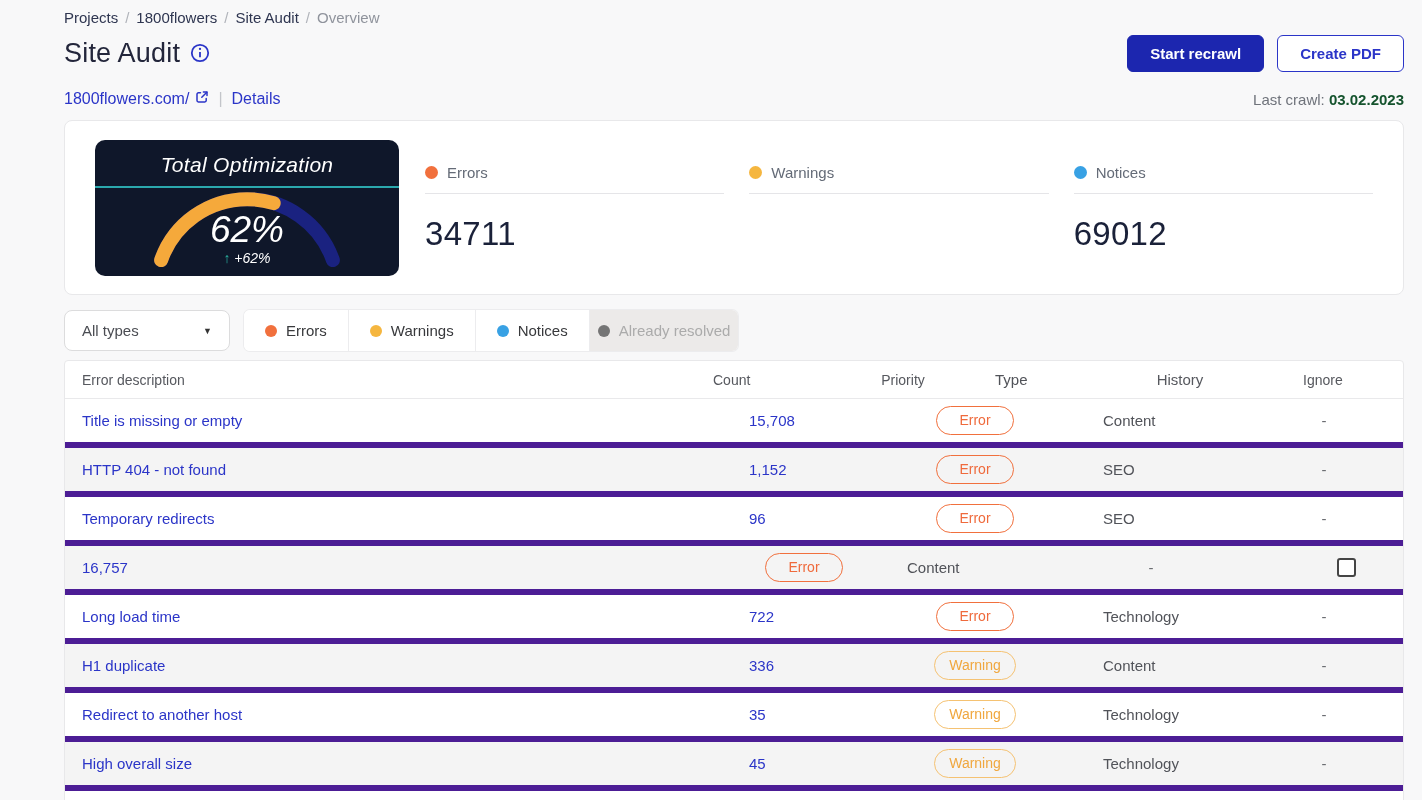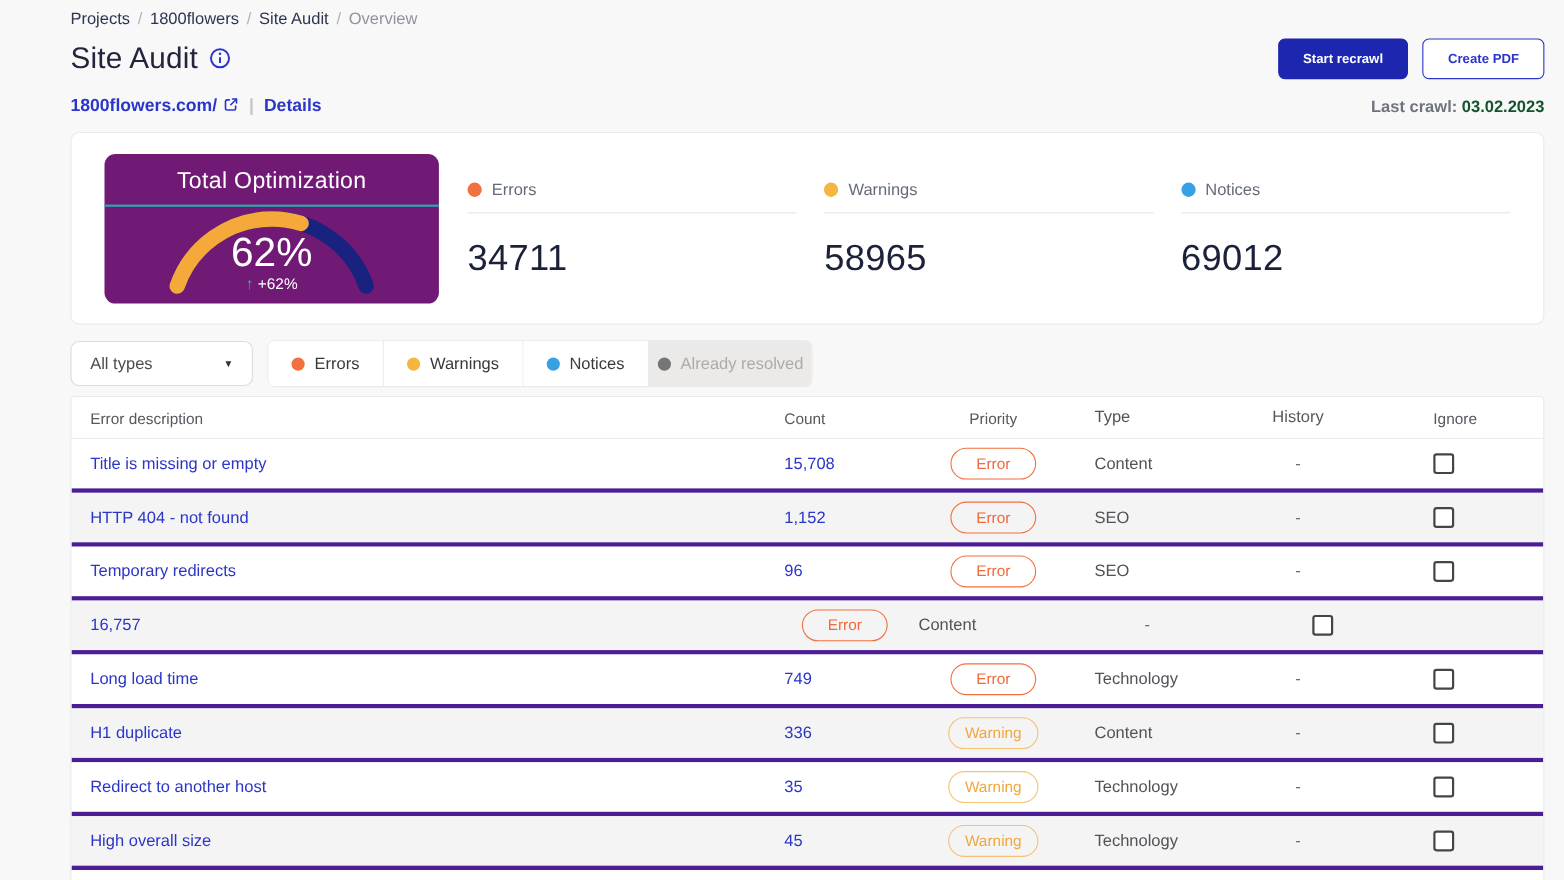--- a/index.html
+++ b/index.html
@@ -16,37 +16,37 @@
   .bc-link { color:#2e3550; text-decoration:none; cursor:pointer; }
   .bc-sep { color:#b0b3ba; }
   .bc-current { color:#8f939c; }
 
   
   .title-row { margin-top:6px; height:42px; display:flex; align-items:center; justify-content:space-between; }
   .title-left { display:flex; align-items:center; gap:10px; }
   .page-title { font-size:27px; font-weight:400; color:#23263b; letter-spacing:0.2px; }
   .info-icon svg { display:block; }
   .btns { display:flex; gap:13px; }
-  .btn { font-family:"Liberation Sans",sans-serif; font-size:12px; border-radius:6px; height:37px; padding:0 22px; cursor:pointer; }
+  .btn { font-family:"Liberation Sans",sans-serif; font-size:15px; border-radius:6px; height:37px; padding:0 22px; cursor:pointer; }
   .btn-primary { background:#1c26af; color:#ffffff; border:1px solid #1c26af; font-weight:700; }
   .btn-secondary { background:#ffffff; color:#2b35c8; border:1px solid #2b35c8; font-weight:700; }
 
   
-  .sub-row { margin-top:12px; height:22px; display:flex; align-items:center; justify-content:space-between;font-weight:bold; }
+  .sub-row { margin-top:12px; height:22px; display:flex; align-items:flex-end; justify-content:space-between; }
   .sub-left { display:flex; align-items:center; gap:9px; font-size:16px; }
   .domain-link { color:#2b35c8; text-decoration:none; cursor:pointer; display:flex; align-items:center; gap:6px; }
   .pipe { color:#c3c5ca; }
   .details-link { color:#2b35c8; text-decoration:none; cursor:pointer; }
   .last-crawl { font-size:15px; color:#6f737b; }
   .last-crawl b { color:#14532d; }
 
   
   .summary-card { margin-top:12px; height:175px; background:#fff; border:1px solid #e8e8ea;
     border-radius:8px; display:flex; padding:19px 30px 20px 30px; }
-  .gauge-card { width:304px; height:136px; background:#701a75; border-radius:10px; flex:none; }
+  .gauge-card { width:304px; height:136px; background:#0f172a; border-radius:10px; flex:none;font-style:italic; }
   .gauge-title { height:48px; line-height:50px; text-align:center; color:#fff; font-size:21px;
     border-bottom:2px solid #2ba8ad; letter-spacing:0.3px; }
   .gauge-body { position:relative; height:86px; overflow:hidden; border-radius:0 0 10px 10px; }
   .gauge-body svg { position:absolute; left:0; top:0; }
   .gauge-value { position:absolute; top:21px; left:0; width:100%; text-align:center;
     font-size:37px; color:#ffffff; font-weight:400; }
   .gauge-delta { position:absolute; top:62px; left:0; width:100%; text-align:center;
     font-size:14px; color:#ffffff; }
   .gauge-delta .arrow { color:#2bb5a3; font-weight:700; }
   .stats-row { display:flex; flex:1; margin-left:26px; gap:25px; padding-top:24px; }
@@ -66,21 +66,21 @@
   .seg-tab { display:flex; align-items:center; gap:9px; padding:0 21px; font-size:15px; color:#38393c;
     background:#fff; cursor:pointer; border-right:1px solid #ececee; }
   .seg-tab .dot { width:12px; height:12px; }
   .seg-tab.resolved { background:#eceae9; color:#ababab; border-right:none; padding:0 8px; }
 
   
   .table-card { margin-top:9px; background:#fff; border:1px solid #e8e8ea; border-radius:4px; overflow:hidden; }
   .thead, .trow { display:grid; grid-template-columns:631px 110px 160px 164px 110px 1fr;
     align-items:center; padding-left:17px; }
   .thead { height:38px; font-size:14px; color:#56585e; border-bottom:1px solid #e9e9eb; }
-  .trow { height:49px; border-bottom:4px solid #4c1d95; background:#fff; }
+  .trow { height:49px; border-bottom:6px solid #4c1d95; background:#fff;gap:36px; }
   .trow:nth-child(even) { background:#f4f4f4; }
   .cell-desc a, .cell-count a { color:#2b35c8; font-size:15px; text-decoration:none; cursor:pointer; }
   .col-prio { justify-self:center; text-align:center; }
   .col-type { padding-left:12px; font-size:15px; color:#515359; }
   .col-hist { text-align:center; padding-right:44px; color:#6b6d72; font-size:15px; }
   .col-ign { padding-left:46px; }
   .badge { display:inline-block; min-width:78px; padding:0 14px; height:29px; line-height:27px;
     border-radius:15px; font-size:14px; text-align:center; background:transparent; }
   .badge.error { border:1px solid #f1703d; color:#ef6a3c; }
   .badge.warning { border:1px solid #f5c272; color:#f0a73e; }
@@ -161,21 +161,20 @@
           <span class="dot" style="background-color: rgb(241, 112, 61);"></span>
           <span class="stat-label">Errors</span>
         </div>
         <div class="stat-value">34711</div>
       </div>
       <div class="stat">
         <div class="stat-head">
           <span class="dot" style="background-color: rgb(245, 182, 63);"></span>
           <span class="stat-label">Warnings</span>
         </div>
-        <div class="stat-value">58965</div>
       </div>
       <div class="stat">
         <div class="stat-head">
           <span class="dot" style="background-color: rgb(56, 161, 228);"></span>
           <span class="stat-label">Notices</span>
         </div>
         <div class="stat-value">69012</div>
       </div>
     </div>
   </div>
@@ -253,21 +252,21 @@
     <div class="col-prio"><span class="badge error">Error</span></div>
     <div class="col-type">Content</div>
     <div class="col-hist">-</div>
     <div class="col-ign">
             <input type="checkbox" class="cbx" style="">
           </div>
   </div>
 
   <div class="trow">
     <div class="cell-desc"><a>Long load time</a></div>
-    <div class="cell-count"><a>749</a></div>
+    <div class="cell-count"><a>722</a></div>
     <div class="col-prio"><span class="badge error">Error</span></div>
     <div class="col-type">Technology</div>
     <div class="col-hist">-</div>
     <div class="col-ign">
             <input type="checkbox" class="cbx" style="">
           </div>
   </div>
 
   <div class="trow">
     <div class="cell-desc"><a>H1 duplicate</a></div>

